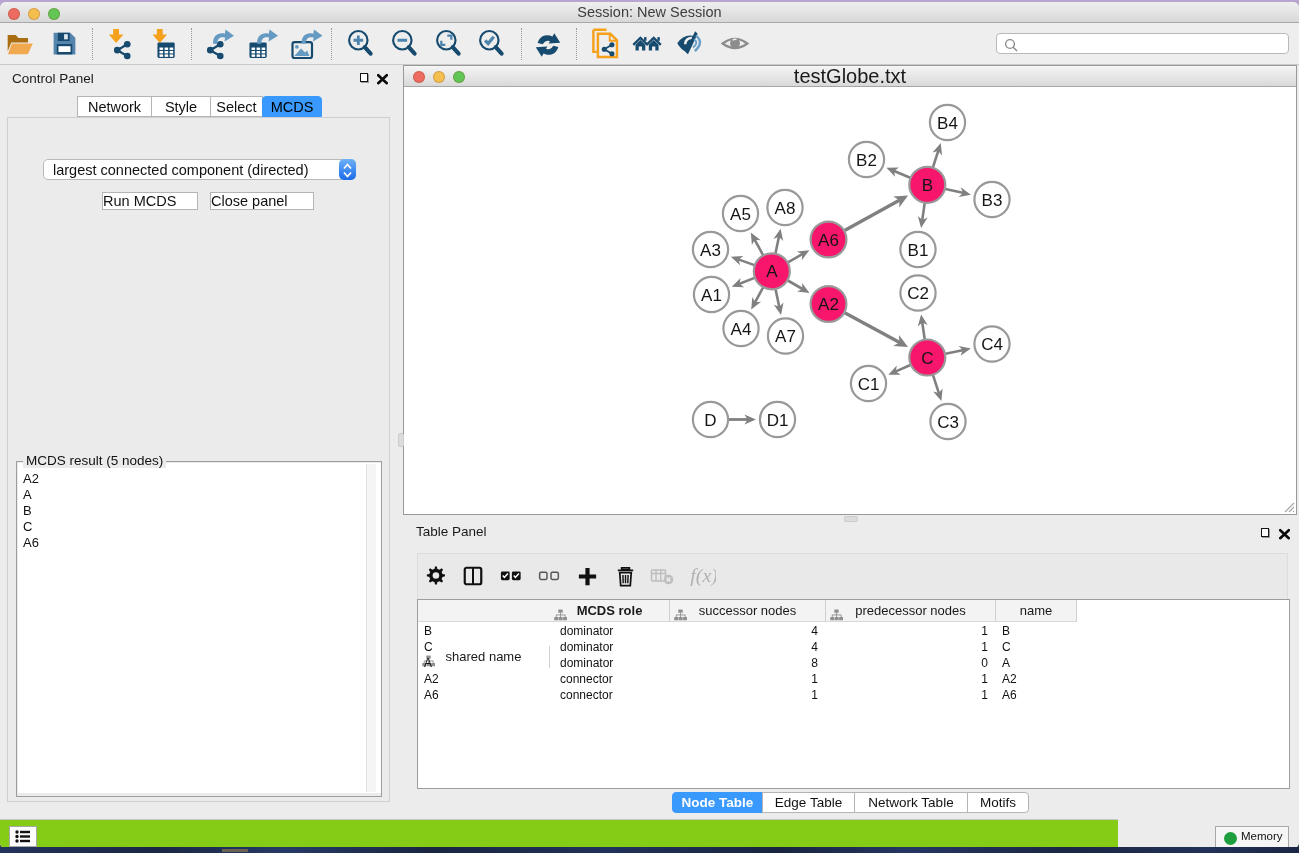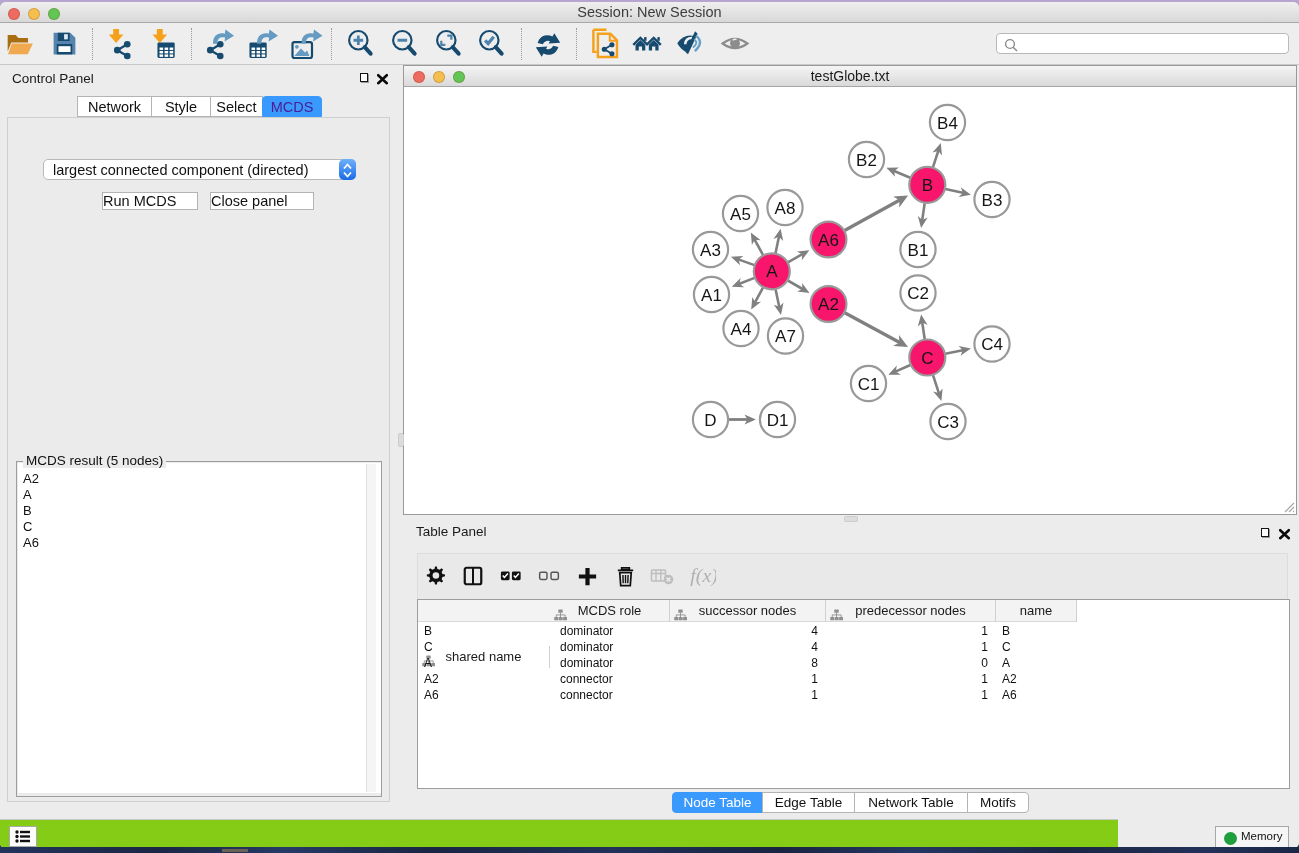--- a/index.html
+++ b/index.html
@@ -18,44 +18,44 @@
 #toolbar { left:0; top:21px; width:1299px; height:42px; background:#eeeeee; border-bottom:1px solid #c9c9c9; }
 .tsep { position:absolute; top:5px; height:32px; width:0; border-left:1px dotted #9a9a9a; }
 .ticon { position:absolute; top:5px; }
 #searchbox { position:absolute; left:996px; top:10px; width:293px; height:21px; background:#fff; border:1px solid #b9b9b9; border-radius:4px; }
 
 #cpanel { left:0; top:63px; width:397px; height:755px; background:#ececec; }
 #cpanel-title { position:absolute; left:12px; top:6px; font-size:13.5px; color:#1a1a1a; }
 #tabs { position:absolute; left:77px; top:31px; height:21px; }
 .tab { position:absolute; top:0; height:21px; background:#fff; border:1px solid #b4b4b4; 
   font-size:14.5px; text-align:center; line-height:20px; color:#111; }
-.tab.sel { background:#3a99fc; color:#4c1d95; border-color:#3a99fc; }
+.tab.sel { background:#3a99fc; color:#000000; border-color:#3a99fc; }
 #cp-inner { position:absolute; left:7px; top:52px; width:383px; height:685px; background:#ebebeb; border:1px solid #cfcfcf; }
 #opt-label { position:absolute; left:0; top:17px; width:100%; text-align:center; font-size:14.5px; color:#111; }
 #dropdown { position:absolute; left:35px; top:41px; width:313px; height:21px; background:#fff; border:1px solid #b9b9b9; border-radius:5px; font-size:14.5px; color:#111; line-height:20px; padding-left:9px; }
 #dd-step { position:absolute; right:-1px; top:-1px; width:17px; height:21px; border-radius:5px; background:linear-gradient(#6eb1fa,#1a6be8); }
 .btn { position:absolute; height:18px; background:#fff; border:1px solid #b4b4b4; border-radius:0; font-size:14.5px; color:#111; text-align:left; line-height:17px;margin-left:8px; }
 #groupbox { position:absolute; left:8px; top:343px; width:366px; height:336px; border:1px solid #9d9d9d; }
 #groupbox-label { position:absolute; left:6px; top:-9px; background:#ebebeb; padding:0 3px; font-size:13.5px; color:#111; z-index:3; }
 #mcds-list { position:absolute; left:1px; top:1px; width:363px; height:330px; background:#fff; font-size:13px; color:#111; padding:8px 0 0 5px; line-height:16px; }
 #mcds-scroll { position:absolute; right:5px; top:1px; width:10px; height:328px; background:#f5f5f5; border-left:1px solid #e0e0e0; }
 
 #netwin { left:403px; top:63px; width:894px; height:450px; background:#fff; border:1px solid #999; }
-#netwin-title { position:absolute; left:0; top:0; width:100%; height:21px; background:linear-gradient(#f5f5f5,#d9d9d9); border-bottom:1px solid #a6a6a6; text-align:center; font-size:14px; color:#1a1a1a; line-height:20px; }
+#netwin-title { position:absolute; left:0; top:0; width:100%; height:21px; background:linear-gradient(#f5f5f5,#d9d9d9); border-bottom:1px solid #a6a6a6; text-align:center; font-size:20px; color:#1a1a1a; line-height:20px; }
 
 #tablepanel { left:404px; top:520px; width:895px; height:298px; background:#ececec; }
 #tp-title { position:absolute; left:12px; top:2px; font-size:13.5px; color:#1a1a1a; }
 #tp-toolbar { position:absolute; left:13px; top:31px; width:871px; height:46px; background:#e9e9e9; border:1px solid #dcdcdc; border-bottom:none; }
 #tp-table { position:absolute; left:13px; top:77px; width:873px; height:190px; background:#fff; border:1px solid #9d9d9d; }
 #tp-header { position:absolute; left:0; top:0; height:22px; width:659px; background:#f3f3f3; border-bottom:1px solid #d9d9d9; }
 .th { position:absolute; top:0; height:22px; border-right:1px solid #d0d0d0; font-size:13px; color:#1a1a1a; text-align:center; line-height:21px; }
 .td { position:absolute; font-size:12px; color:#111; height:16px; line-height:16px; }
 #tp-tabs { position:absolute; left:268px; top:270px; height:21px; }
 .btab { position:absolute; top:0; height:21px; background:#fff; border:1px solid #b4b4b4; font-size:13.5px; color:#111; text-align:center; line-height:20px; }
-.btab.sel { background:#3a99fc; color:#fff; border-color:#3a99fc; }
+.btab.sel { background:#3a99fc; color:#fff; border-color:#3a99fc;font-weight:bold; }
 
 #statusbar { left:0; top:817px; width:1118px; height:29px; background:#84cc16; border-top:1px solid #c6c6c6; }
 #wall-bottom { left:0; top:847px; width:1299px; height:6px; background:#1b2847;
   background-image:linear-gradient(90deg, #22335c 0%, #1a2644 12%, #253a66 22%, #192542 33%, #20315a 47%, #182440 60%, #243663 70%, #1a2644 82%, #223159 93%, #1a2644 100%); }
 </style>
 </head>
 <body>
 <div class="abs" id="wall-top"></div>
 <div class="abs" id="app">
   <div class="abs" id="titlebar">
@@ -393,21 +393,21 @@
       <div id="tp-header">
           <div class="th" style="left:0px; width:132px;margin-top:46px;"><span style="position:absolute; left:4px; top:4px;"><svg width="13" height="12" viewBox="0 0 14 13" style="vertical-align:-2px;">
                 <g fill="#909090">
                   <rect x="4.6" y="0.5" width="4.8" height="3.6" rx="0.6"></rect>
                   <rect x="0.2" y="8.6" width="4.4" height="3.6" rx="0.6"></rect>
                   <rect x="5" y="8.6" width="4.4" height="3.6" rx="0.6"></rect>
                   <rect x="9.8" y="8.6" width="4.4" height="3.6" rx="0.6"></rect>
                   <path d="M7 4.2 L7 6.4 M2.4 8.6 L2.4 6.4 L12 6.4 L12 8.6 M7 6.4 L7 8.6" stroke="#909090" stroke-width="1" fill="none"></path>
                 </g>
               </svg></span>shared name</div>
-<div class="th" style="left:132px; width:120px;"><span style="position:absolute; left:4px; top:4px;"><svg width="13" height="12" viewBox="0 0 14 13" style="vertical-align:-2px;">
+<div class="th" style="left:132px; width:120px;font-weight:bold;"><span style="position:absolute; left:4px; top:4px;"><svg width="13" height="12" viewBox="0 0 14 13" style="vertical-align:-2px;">
                 <g fill="#909090">
                   <rect x="4.6" y="0.5" width="4.8" height="3.6" rx="0.6"></rect>
                   <rect x="0.2" y="8.6" width="4.4" height="3.6" rx="0.6"></rect>
                   <rect x="5" y="8.6" width="4.4" height="3.6" rx="0.6"></rect>
                   <rect x="9.8" y="8.6" width="4.4" height="3.6" rx="0.6"></rect>
                   <path d="M7 4.2 L7 6.4 M2.4 8.6 L2.4 6.4 L12 6.4 L12 8.6 M7 6.4 L7 8.6" stroke="#909090" stroke-width="1" fill="none"></path>
                 </g>
               </svg></span>MCDS role</div>
 <div class="th" style="left:252px; width:156px;"><span style="position:absolute; left:4px; top:4px;"><svg width="13" height="12" viewBox="0 0 14 13" style="vertical-align:-2px;">
                 <g fill="#909090">

